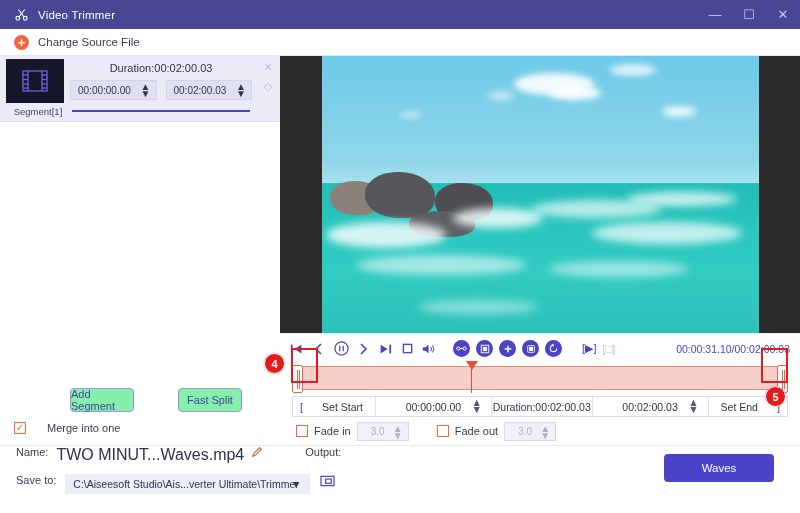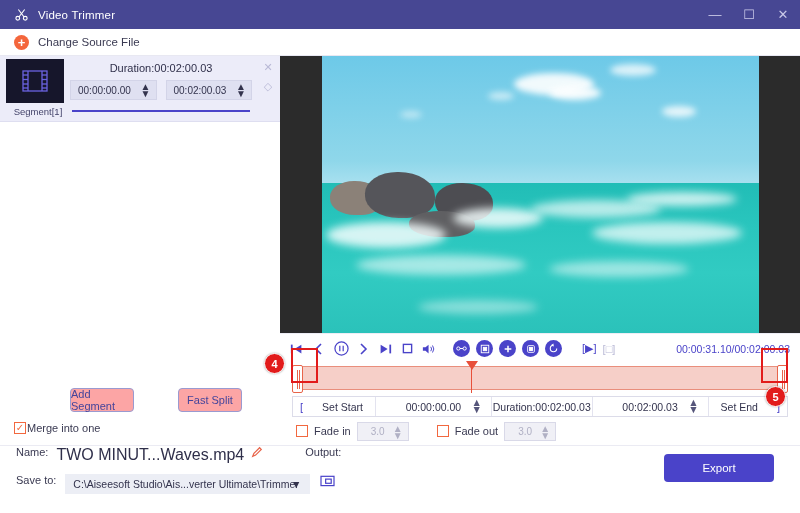--- a/index.html
+++ b/index.html
@@ -94,31 +94,31 @@
                display: flex; flex-direction: column; align-items: center; gap: 6px; }
   .seg-progress {
     position: absolute; left: 72px; right: 30px; bottom: 9px;
     height: 2px; background: #4a43c9;
   }
   .left-blank { flex: 1 1 auto; background: #ffffff; }
 
   .left-btns { display: flex; gap: 12px; padding: 0 38px; }
   .obtn {
     flex: 1 1 0; height: 24px; border: 1px solid #9a9ad0; border-radius: 4px;
-    background: #fca5a5; color: #44449b; font-size: 11px;
+    background: #86efac; color: #44449b; font-size: 11px;
     display: flex; align-items: center; justify-content: center; margin-left: 32px;
   }
   .merge-row { display: flex; align-items: center; padding: 10px 0 0 14px; }
   .cbx {
     width: 12px; height: 12px; border: 1.6px solid #f2683f; background: #fff;
     display: flex; align-items: center; justify-content: center;
     color: #f2683f; font-size: 10px; line-height: 1;
   }
   .cbx.off { color: transparent; }
-  .merge-row .lbl { font-size: 11px; color: #3a3a52; margin-left: 1px; }
+  .merge-row .lbl { font-size: 11px; color: #3a3a52; margin-left: 21px; }
 
   
   .right { flex: 1 1 auto; display: flex; flex-direction: column; background: #fff; min-width: 0; }
   .preview {
     flex: 1 1 auto; background: #2b2b2b; position: relative; overflow: hidden;
     display: flex; align-items: center; justify-content: center;
   }
   .video {
     width: 437px; height: 100%; position: relative; overflow: hidden;
     background: linear-gradient(#6dc9e8 0%, #8fd7ea 38%, #a8e0ef 46%, #2fc4c0 49%, #25bdbb 56%, #1fb9b8 100%);
@@ -512,21 +512,21 @@
         <span>C:\Aiseesoft Studio\Ais...verter Ultimate\Trimmer</span>
         <span class="caret">▼</span>
       </span>
       <span class="folder-ic">
         <svg width="15" height="13" viewBox="0 0 16 14" fill="none" stroke="#4a43c9" stroke-width="1.3">
             <rect x="1" y="2.5" width="14" height="10"></rect>
             <rect x="6" y="5.5" width="6" height="4.5"></rect>
           </svg>
       </span>
     </div>
-    <div class="export">Export</div>
+    <div class="export">Waves</div>
   </div>
 
   <div class="ann-box" style="left:291px;top:348px;width:27px;height:35px;"></div>
   <div class="ann-badge" style="left:264px;top:353px;">4</div>
   <div class="ann-box" style="left:761px;top:348px;width:27px;height:35px;"></div>
   <div class="ann-badge" style="left:765px;top:386px;">5</div>
 
 </div>
 
 </body></html>

